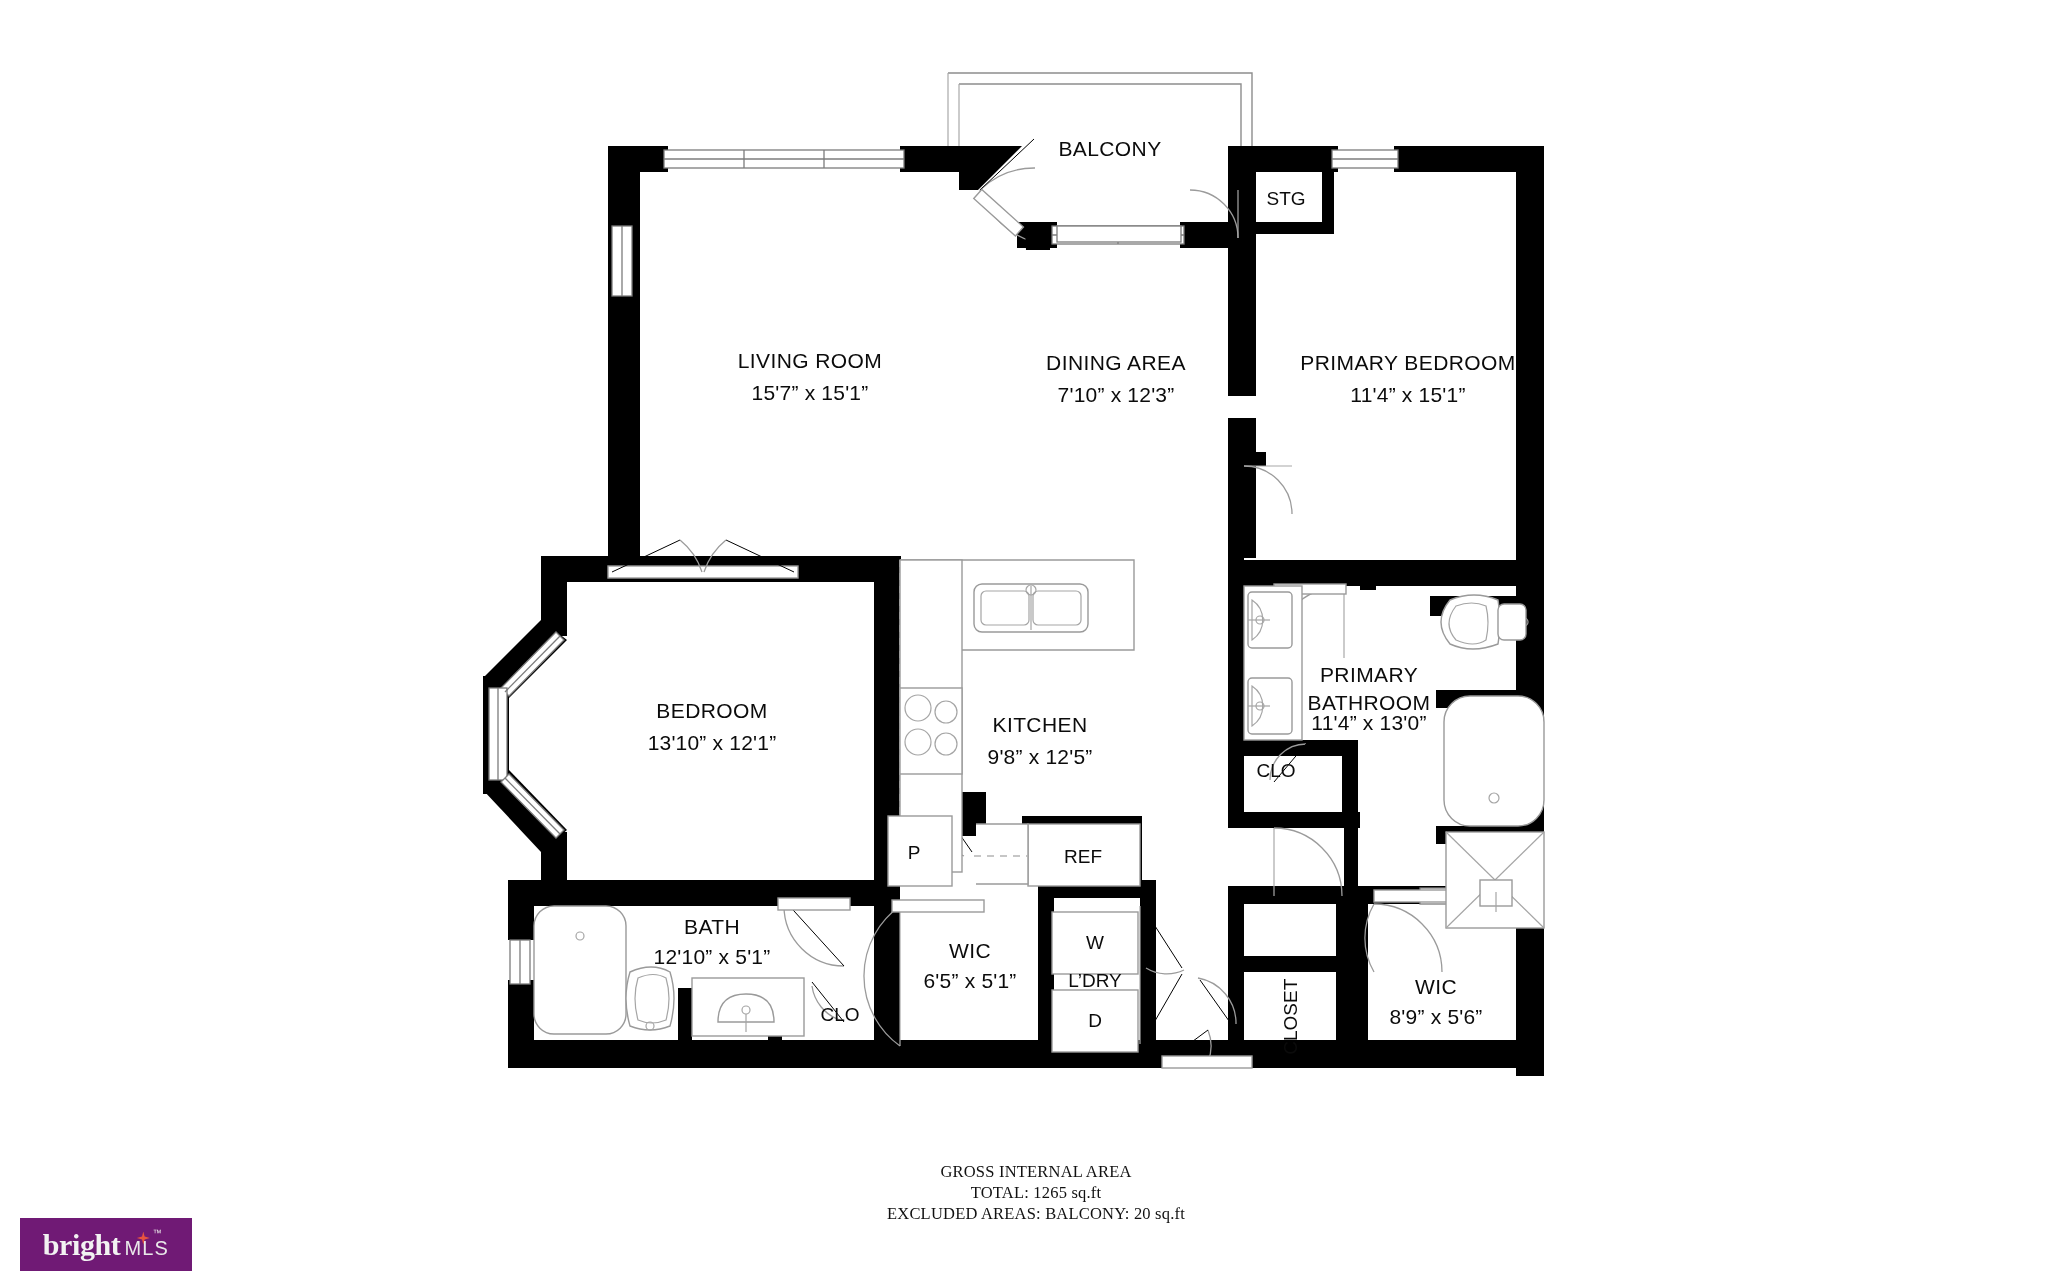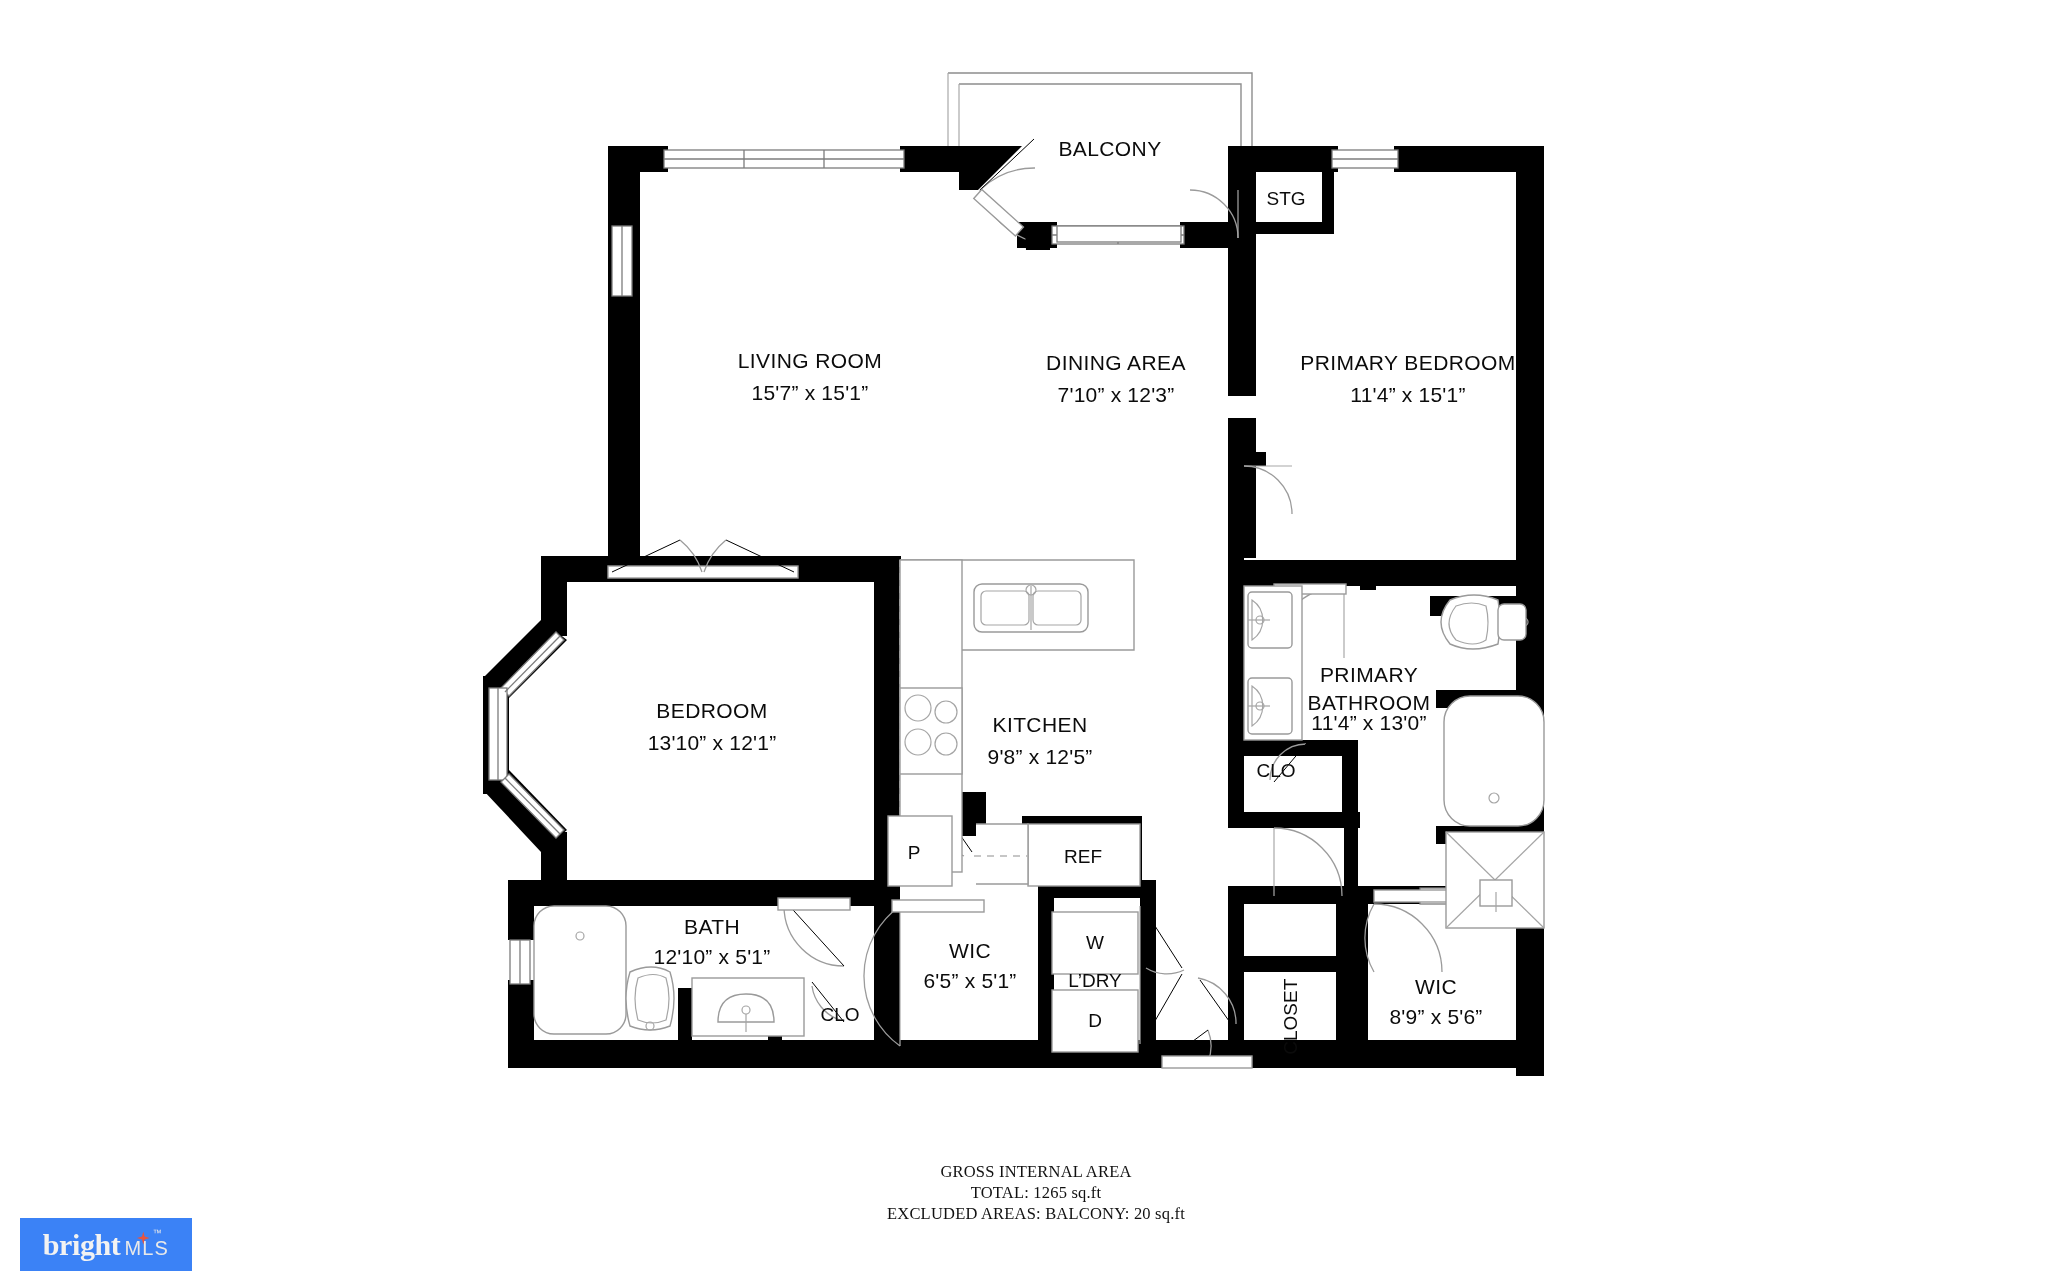--- a/index.html
+++ b/index.html
@@ -40,21 +40,21 @@
     position:absolute;left:0;width:2048px;text-align:center;
     font-family:Liberation Serif, serif;color:#111;
   }
   #area-block{top:1161px;}
   #area-block div{font-size:16.5px;line-height:21px;letter-spacing:.2px;}
   #disclaimer{top:1245px;font-size:16px;color:#6d6d6d;letter-spacing:.3px;}
 
   
   #logo-box{
     position:absolute;left:8px;top:1218px;width:172px;height:53px;
-    background:#3b82f6;display:flex;align-items:center;justify-content:center;
+    background:#701a75;display:flex;align-items:center;justify-content:center;
   }
   #logo-inner{position:relative;display:flex;align-items:baseline;}
   #logo-bright{
     font-family:"Liberation Serif", serif;
     font-size:30px;font-weight:700;color:#f2f2f2;letter-spacing:-.4px;line-height:1;
   }
   #logo-mls{
     font-family:"Liberation Sans", sans-serif;
     font-size:20px;color:#e9e9e9;letter-spacing:1.2px;margin-left:4px;line-height:1;
   }

